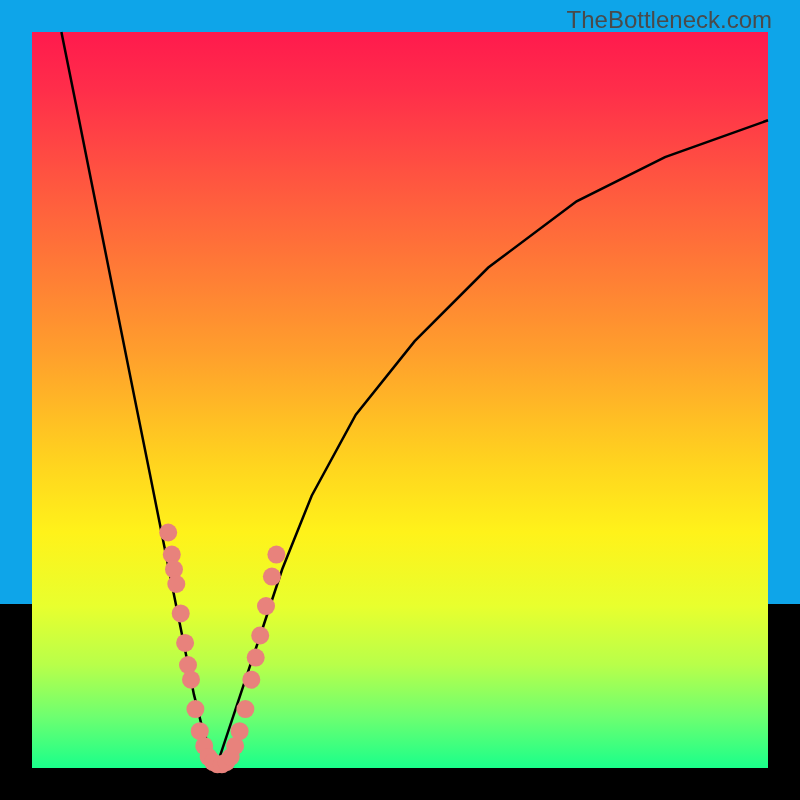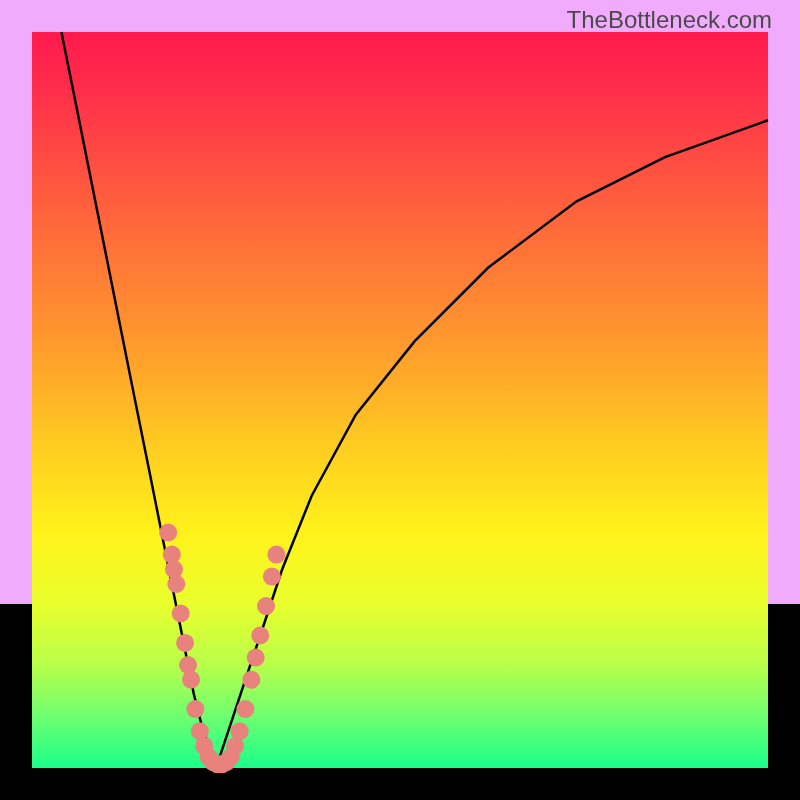--- a/index.html
+++ b/index.html
@@ -10,21 +10,21 @@
     overflow: hidden;
     background: #000;
     font-family: Arial, Helvetica, sans-serif;
   }
   .frame {
     position: absolute;
     top: 0;
     left: 0;
     width: 800px;
     height: 604px;
-    background: #f0abfc;
+    background: #0ea5e9;
   }
   .plot-area {
     position: absolute;
     top: 32px;
     left: 32px;
     width: 736px;
     height: 736px;
     
     background: linear-gradient(to bottom,
       #ff1a4d 0%,

